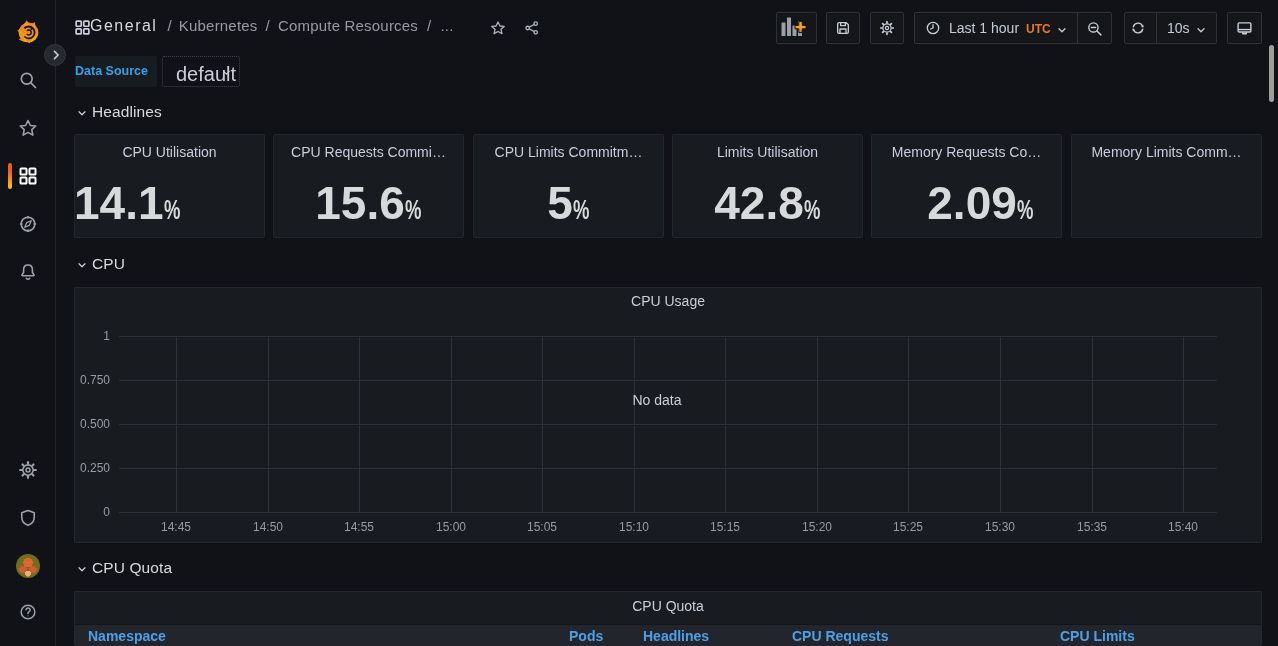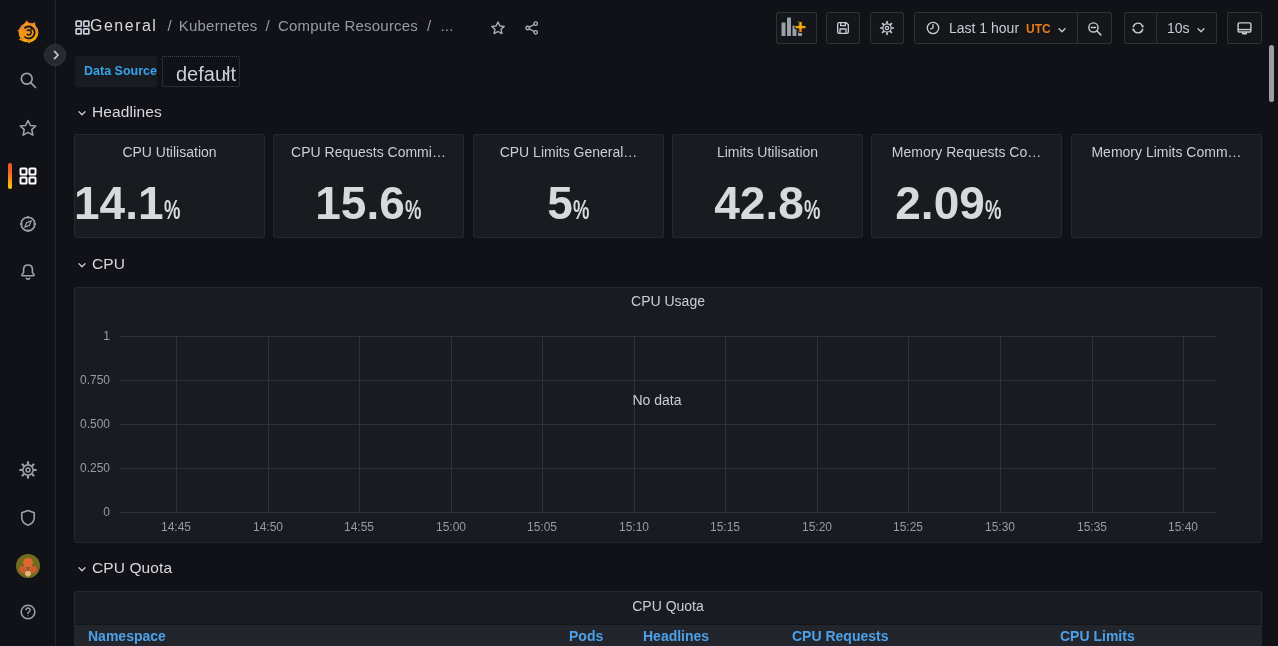--- a/index.html
+++ b/index.html
@@ -217,21 +217,21 @@
   </svg>
 
   <div class="tbtn" style="left:1227px; width:35px;"></div>
   <svg class="abs" style="left:1236px; top:20px; color:#c8cdd6;" width="17" height="17" viewBox="0 0 24 24" fill="none" stroke="currentColor" stroke-width="2">
     <rect x="3" y="4" width="18" height="13" rx="1.5"></rect>
     <line x1="3.5" y1="13.5" x2="20.5" y2="13.5"></line>
     <path d="M9.5 17 v2.5 h5 V17" stroke-linejoin="round"></path>
   </svg>
 
   <div class="abs" style="left:75px; top:56px; width:82px; height:31px; background:#181b1f; border-radius:2px;"></div>
-  <div class="abs" style="left:75px; top:56px; width:82px; height:31px; line-height:31px; text-align:right; font-size:12.5px; font-weight:700; color:#36a2e9;">Data Source</div>
+  <div class="abs" style="left:75px; top:56px; width:82px; height:31px; line-height:31px; text-align:left; font-size:12.5px; font-weight:700; color:#36a2e9;">Data Source</div>
   <div class="abs" style="left:162px; top:56px; width:78px; height:31px; border:1px dotted #40454f; border-radius:2px; background:#111217;"></div>
   <div class="abs" style="left:176px; top:63px; font-size:20px; color:#ccccdc;">default</div>
   <svg class="abs" style="left:221px; top:67px; color:#c8cdd6;" width="11" height="11" viewBox="0 0 24 24" fill="none" stroke="currentColor" stroke-width="2.6" stroke-linecap="round" stroke-linejoin="round">
     <polyline points="6,9.5 12,15.5 18,9.5"></polyline>
   </svg>
 
   <div class="sechdr" style="left:76px; top:103px;">
     <svg width="12" height="12" viewBox="0 0 24 24" fill="none" stroke="#d0d1dc" stroke-width="2.4" stroke-linecap="round" stroke-linejoin="round">
         <polyline points="6,9.5 12,15.5 18,9.5"></polyline>
       </svg>Headlines
@@ -239,30 +239,30 @@
 
   <div class="panel" style="left:74px;  top:134px; width:191px; height:104px;"></div>
   <div class="panel" style="left:273px; top:134px; width:191px; height:104px;"></div>
   <div class="panel" style="left:473px; top:134px; width:191px; height:104px;"></div>
   <div class="panel" style="left:672px; top:134px; width:191px; height:104px;"></div>
   <div class="panel" style="left:871px; top:134px; width:191px; height:104px;"></div>
   <div class="panel" style="left:1071px;top:134px; width:191px; height:104px;"></div>
 
   <div class="ptitle abs" style="left:74px;  top:144px; width:191px;">CPU Utilisation</div>
   <div class="ptitle abs" style="left:273px; top:144px; width:191px;">CPU Requests Commi…</div>
-  <div class="ptitle abs" style="left:473px; top:144px; width:191px;">CPU Limits General…</div>
+  <div class="ptitle abs" style="left:473px; top:144px; width:191px;">CPU Limits Commitm…</div>
   <div class="ptitle abs" style="left:672px; top:144px; width:191px;">Limits Utilisation</div>
   <div class="ptitle abs" style="left:871px; top:144px; width:191px;">Memory Requests Co…</div>
   <div class="ptitle abs" style="left:1071px;top:144px; width:191px;">Memory Limits Comm…</div>
 
   <div class="abs statval" style="left:74px; top:179.5px; width:191px; text-align:left; font-size:46px; line-height:1; font-weight:700;">14.1<span style="font-size:28px; display:inline-block; transform:scaleX(0.66); transform-origin:0 100%; margin-right:-8px;">%</span></div>
   <div class="abs statval" style="left:273px; top:179.5px; width:191px; text-align:center; font-size:46px; line-height:1; font-weight:700;">15.6<span style="font-size:28px; display:inline-block; transform:scaleX(0.66); transform-origin:0 100%; margin-right:-8px;">%</span></div>
   <div class="abs statval" style="left:473px; top:179.5px; width:191px; text-align:center; font-size:46px; line-height:1; font-weight:700;">5<span style="font-size:28px; display:inline-block; transform:scaleX(0.66); transform-origin:0 100%; margin-right:-8px;">%</span></div>
   <div class="abs statval" style="left:672px; top:179.5px; width:191px; text-align:center; font-size:46px; line-height:1; font-weight:700;">42.8<span style="font-size:28px; display:inline-block; transform:scaleX(0.66); transform-origin:0 100%; margin-right:-8px;">%</span></div>
-  <div class="abs statval" style="left:839px; top:179.5px; width:219px; text-align:center; font-size:46px; line-height:1; font-weight:700;">2.09<span style="font-size:28px; display:inline-block; transform:scaleX(0.66); transform-origin:0 100%; margin-right:-8px;">%</span></div>
+  <div class="abs statval" style="left:871px; top:179.5px; width:219px; text-align:center; font-size:46px; line-height:1; font-weight:700;">2.09<span style="font-size:28px; display:inline-block; transform:scaleX(0.66); transform-origin:0 100%; margin-right:-8px;">%</span></div>
 
   <div class="sechdr" style="left:76px; top:255px;">
     <svg width="12" height="12" viewBox="0 0 24 24" fill="none" stroke="#d0d1dc" stroke-width="2.4" stroke-linecap="round" stroke-linejoin="round">
         <polyline points="6,9.5 12,15.5 18,9.5"></polyline>
       </svg>CPU
   </div>
 
   <div class="panel" style="left:74px; top:287px; width:1188px; height:256px;"></div>
   <div class="ptitle abs" style="left:74px; top:293px; width:1188px;">CPU Usage</div>
   <svg class="abs" style="left:74px; top:287px;" width="1188" height="256" viewBox="0 0 1188 256">

